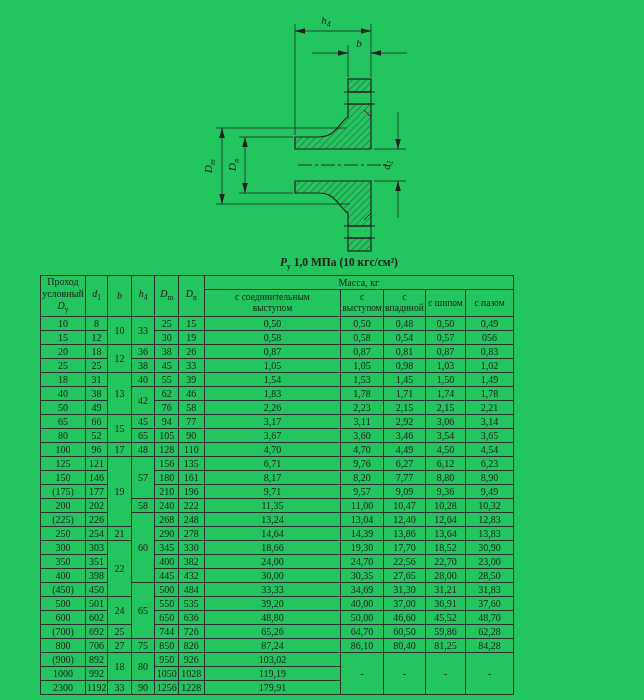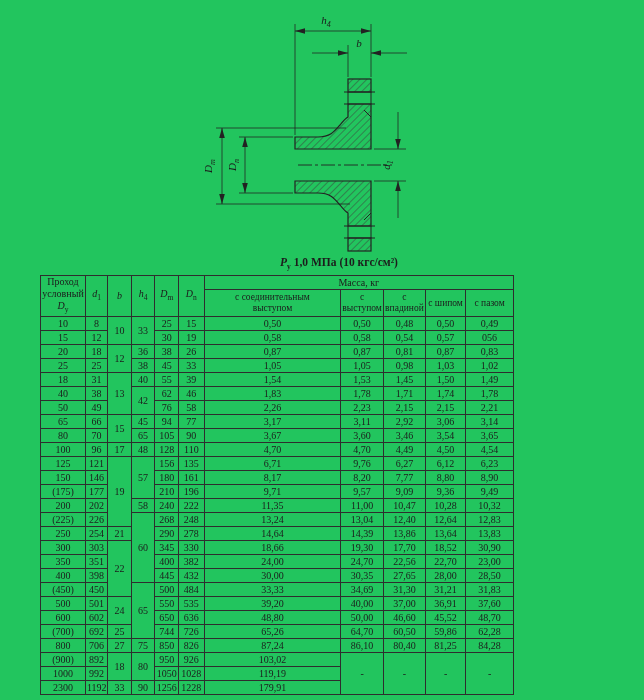--- a/index.html
+++ b/index.html
@@ -236,21 +236,21 @@
           <td>94</td>
           <td>77</td>
           <td>3,17</td>
           <td>3,11</td>
           <td>2,92</td>
           <td>3,06</td>
           <td>3,14</td>
         </tr>
         <tr>
           <td>80</td>
-          <td>70</td>
+          <td>52</td>
           <td>65</td>
           <td>105</td>
           <td>90</td>
           <td>3,67</td>
           <td>3,60</td>
           <td>3,46</td>
           <td>3,54</td>
           <td>3,65</td>
         </tr>
         <tr>

